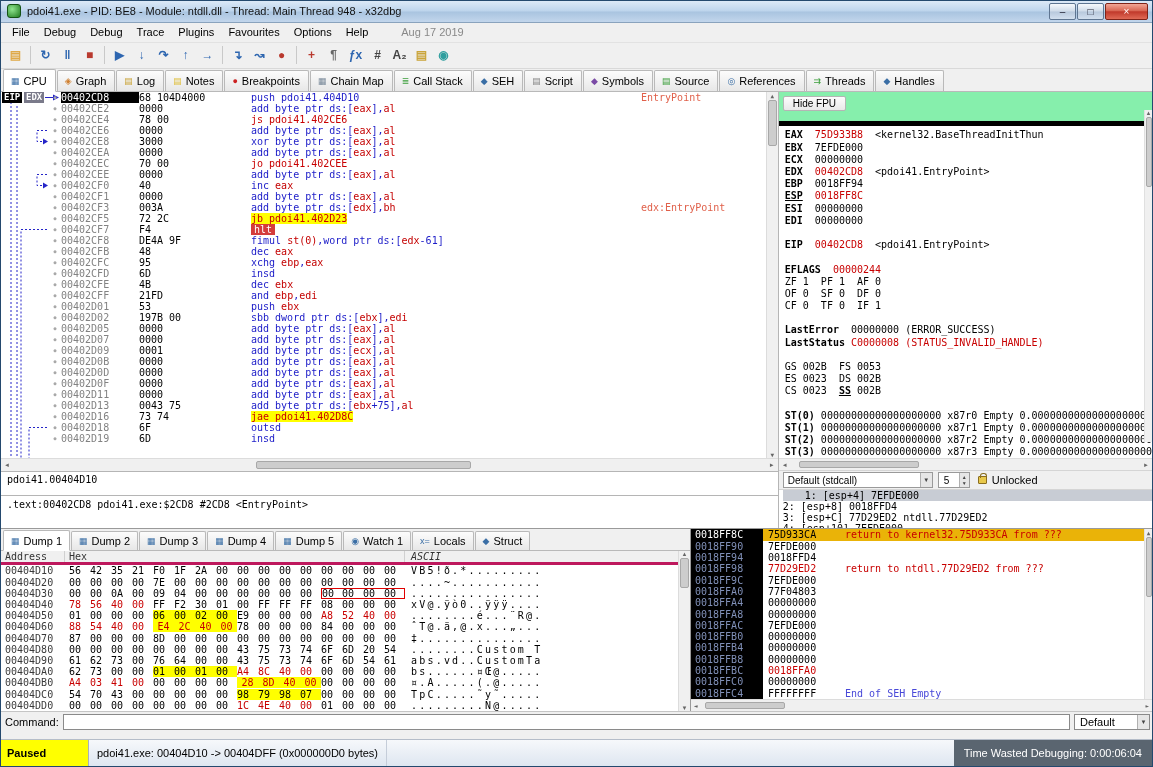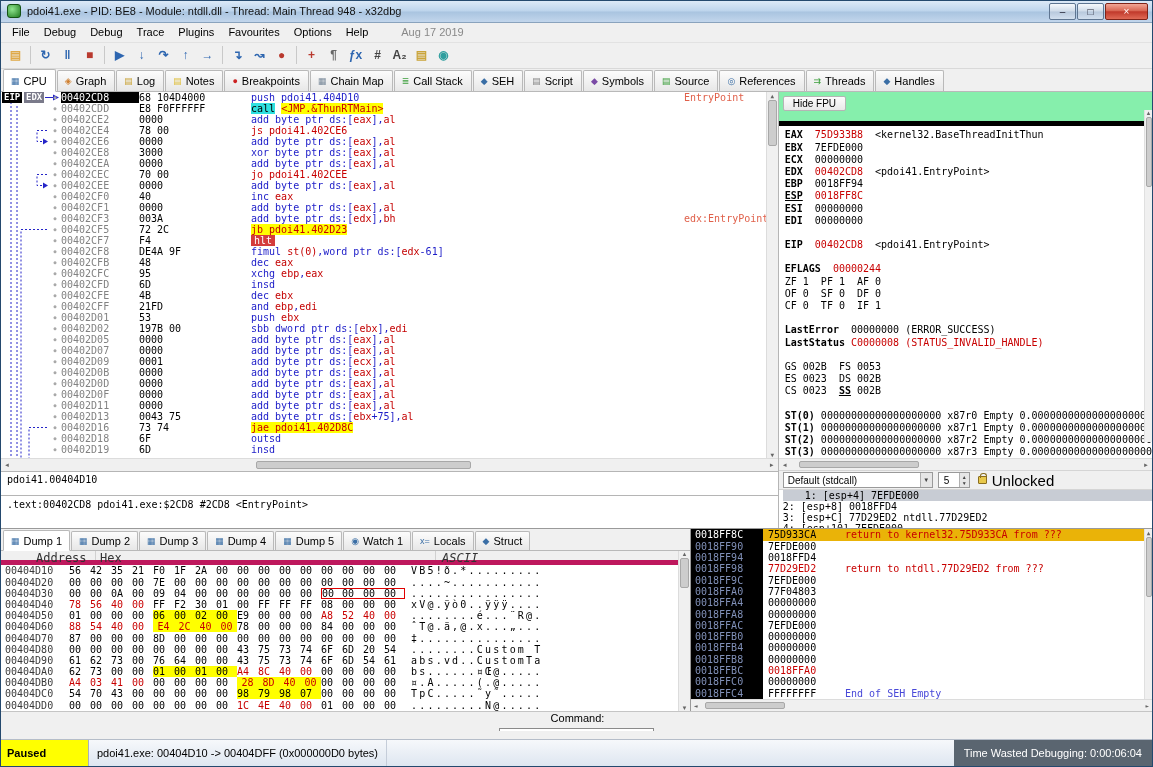--- a/index.html
+++ b/index.html
@@ -39,21 +39,21 @@
   .main{height:436px;display:flex;background:#fff;}
   .dcol{width:803px;display:flex;flex-direction:column;position:relative;border-right:1px solid #b5b5b5;background:#fff;}
   .dview{height:366px;position:relative;overflow:hidden;font-family:"DejaVu Sans Mono",monospace;font-size:10px;}
   .dsvg{position:absolute;left:0;top:0;z-index:0;}
   .drowwrap{position:relative;z-index:1;}
   .drow{display:flex;height:11px;line-height:11px;padding-left:48px;}
   .dot{width:12px;text-align:center;color:#a8a8a8;font-size:5px;line-height:11px;}
   .daddr2{width:78px;color:#828282;}
   .daddr2.cur{background:#000;color:#fff;}
   .dbytes{width:112px;color:#000;}
-  .dinstr{width:433px;color:#1c1cc8;white-space:pre;overflow:hidden;}
+  .dinstr{width:390px;color:#1c1cc8;white-space:pre;overflow:hidden;}
   .dcmt{flex:1;color:#e0604a;white-space:pre;overflow:hidden;}
   .rg{color:#c40000;}
   .jred{color:#c80000;}
   .jhl{background:#ffff00;color:#c80000;}
   .callmn{background:#2ee0e0;color:#000;}
   .hltbox{background:#d43c3c;color:#fff;padding:0 3px;}
   .badge{position:absolute;z-index:2;top:0;height:11px;line-height:11px;font-size:9px;font-weight:bold;
     font-family:"DejaVu Sans Mono",monospace;padding:0 2px;color:#fff;}
   .badge.eip{left:1px;background:#000;}
   .badge.edx{left:23px;background:#7a7a8a;}
@@ -93,32 +93,32 @@
   .seg-ku{font-weight:bold;color:#000;text-decoration:underline;}
   .seg-v{color:#000;}
   .seg-red{color:#c80000;}
   .argsbar{height:20px;display:flex;align-items:center;gap:5px;padding:0 4px;background:#f0f0f0;border-top:1px solid #d5d5d5;border-bottom:1px solid #d5d5d5;font-size:10px;}
   .convsel{flex:0 0 150px;height:16px;border:1px solid #9a9a9a;background:#fff;display:flex;align-items:center;justify-content:space-between;padding-left:4px;}
   .selarrow{font-size:6px;color:#444;background:#e6e6e6;border-left:1px solid #b0b0b0;width:12px;height:14px;display:flex;align-items:center;justify-content:center;}
   .spin{width:32px;height:16px;border:1px solid #9a9a9a;background:#fff;display:flex;align-items:center;padding-left:5px;position:relative;}
   .spinarrows{position:absolute;right:0;top:0;bottom:0;width:10px;display:flex;flex-direction:column;align-items:center;justify-content:center;font-size:5px;color:#444;background:#e6e6e6;border-left:1px solid #b0b0b0;}
   .lockicon{width:9px;height:8px;border:1px solid #8a6d1f;background:#e8c84a;border-radius:1px;position:relative;margin-left:3px;}
   .lockicon::before{content:"";position:absolute;top:-4px;left:1px;width:5px;height:4px;border:1px solid #8a6d1f;border-bottom:none;border-radius:3px 3px 0 0;}
-  .locklabel{font-size:15px;}
+  .locklabel{font-size:11px;}
   .argsview{flex:1;font-family:"DejaVu Sans Mono",monospace;font-size:10px;padding-left:4px;background:#fff;overflow:hidden;}
   .argrow{height:11px;line-height:11px;white-space:pre;}
   .argrow.sel{background:#c8ccd4;padding-left:22px;}
 
   
   .bottom{height:184px;display:flex;border-top:1px solid #9a9a9a;background:#fff;}
   .dumpcol{width:690px;display:flex;flex-direction:column;position:relative;border-right:1px solid #9a9a9a;background:#fff;}
   .dumptabs{height:22px;display:flex;align-items:flex-end;background:#f0f0f0;border-bottom:1px solid #b9b9b9;padding-left:2px;}
   .dumptabs .tab{height:19px;padding:1px 7px;}
   .dumptabs .tab.active{height:21px;}
-  .dumpheader{height:14px;display:flex;background:#f0f0f0;border-bottom:5px solid #be185d;font-family:"DejaVu Sans Mono",monospace;font-size:12px;color:#333;padding-left:31px;}
+  .dumpheader{height:14px;display:flex;background:#f0f0f0;border-bottom:3px solid #be185d;font-family:"DejaVu Sans Mono",monospace;font-size:10px;color:#333;}
   .dh-addr{width:64px;padding-left:4px;border-right:1px solid #d0d0d0;}
   .dh-hex{width:340px;padding-left:4px;border-right:1px solid #d0d0d0;}
   .dh-ascii{flex:1;padding-left:6px;font-style:italic;}
   .dumprows{flex:1;overflow:hidden;font-family:"DejaVu Sans Mono",monospace;font-size:10px;}
   .dumprow{display:flex;height:11.2px;line-height:11px;}
   .daddr{width:64px;padding-left:4px;color:#3a3a3a;}
   .dhex{width:340px;padding-left:4px;white-space:nowrap;}
   .byte{display:inline-block;width:21px;height:11px;line-height:10px;border-top:1px solid transparent;border-bottom:1px solid transparent;vertical-align:top;}
   .byte.red{color:#c80000;}
   .byte.yb{background:#ffff00;}
@@ -134,21 +134,21 @@
   .saddr{width:72px;background:#000;color:#8090b8;padding-left:4px;}
   .srow.sel .saddr{color:#fff;}
   .sval{width:80px;padding-left:5px;color:#000;}
   .scmt{flex:1;padding-left:2px;white-space:pre;overflow:hidden;}
   .srow.sel .sval,.srow.sel .scmt{background:#eab308;}
   .sval.red{color:#c80000;}
   .scmt.red{color:#c80000;}
   .scmt.blue{color:#4848d8;}
 
   
-  .cmdbar{height:20px;display:flex;align-items:center;background:#f0f0f0;border-top:1px solid #c5c5c5;padding:0 2px;gap:4px;font-size:11px;flex-direction:column;}
+  .cmdbar{height:20px;display:flex;align-items:center;background:#f0f0f0;border-top:1px solid #c5c5c5;padding:0 2px;gap:4px;font-size:11px;}
   .cmdlabel{padding-left:2px;}
   .cmdinput{flex:1;height:16px;border:1px solid #8a8a8a;background:#fff;font-family:"DejaVu Sans Mono",monospace;font-size:11px;padding:0 3px;}
   .cmdsel{width:76px;height:16px;border:1px solid #8a8a8a;background:#fff;display:flex;align-items:center;justify-content:space-between;padding-left:5px;font-size:11px;}
   .gapbar{height:8px;background:#f0f0f0;}
   .statusbar{height:27px;display:flex;align-items:stretch;font-size:11px;background:linear-gradient(#f6f8fb,#dee6f0);border-top:1px solid #b5bdc9;}
   .stpaused{width:88px;background:#ffff00;display:flex;align-items:center;padding-left:6px;font-weight:bold;border-right:1px solid #a8b0bc;}
   .stmsg{display:flex;align-items:center;padding:0 8px;border-right:1px solid #c5cdd9;}
   .stfill{flex:1;}
   .stright{background:#5a6570;color:#fff;display:flex;align-items:center;padding:0 10px;}
 </style>
@@ -287,27 +287,20 @@
         </svg>
         <div class="badge eip">EIP</div>
         <div class="badge edx">EDX</div>
         <div class="drowwrap" id="drows">
             <div class="drow">
               <span class="dot">●</span>
               <span class="daddr2 cur">00402CD8</span>
               <span class="dbytes">68 104D4000</span>
               <span class="dinstr">push pdoi41.404D10</span>
               <span class="dcmt">EntryPoint</span>
-            </div>
-            <div class="drow">
-              <span class="dot">●</span>
-              <span class="daddr2">00402CDD</span>
-              <span class="dbytes">E8 F0FFFFFF</span>
-              <span class="dinstr"><span class="callmn">call</span> <span class="jhl">&lt;JMP.&amp;ThunRTMain&gt;</span></span>
-              <span class="dcmt"></span>
             </div>
             <div class="drow">
               <span class="dot">●</span>
               <span class="daddr2">00402CE2</span>
               <span class="dbytes">0000</span>
               <span class="dinstr">add byte ptr ds:[<span class="rg">eax</span>],<span class="rg">al</span></span>
               <span class="dcmt"></span>
             </div>
             <div class="drow">
               <span class="dot">●</span>

